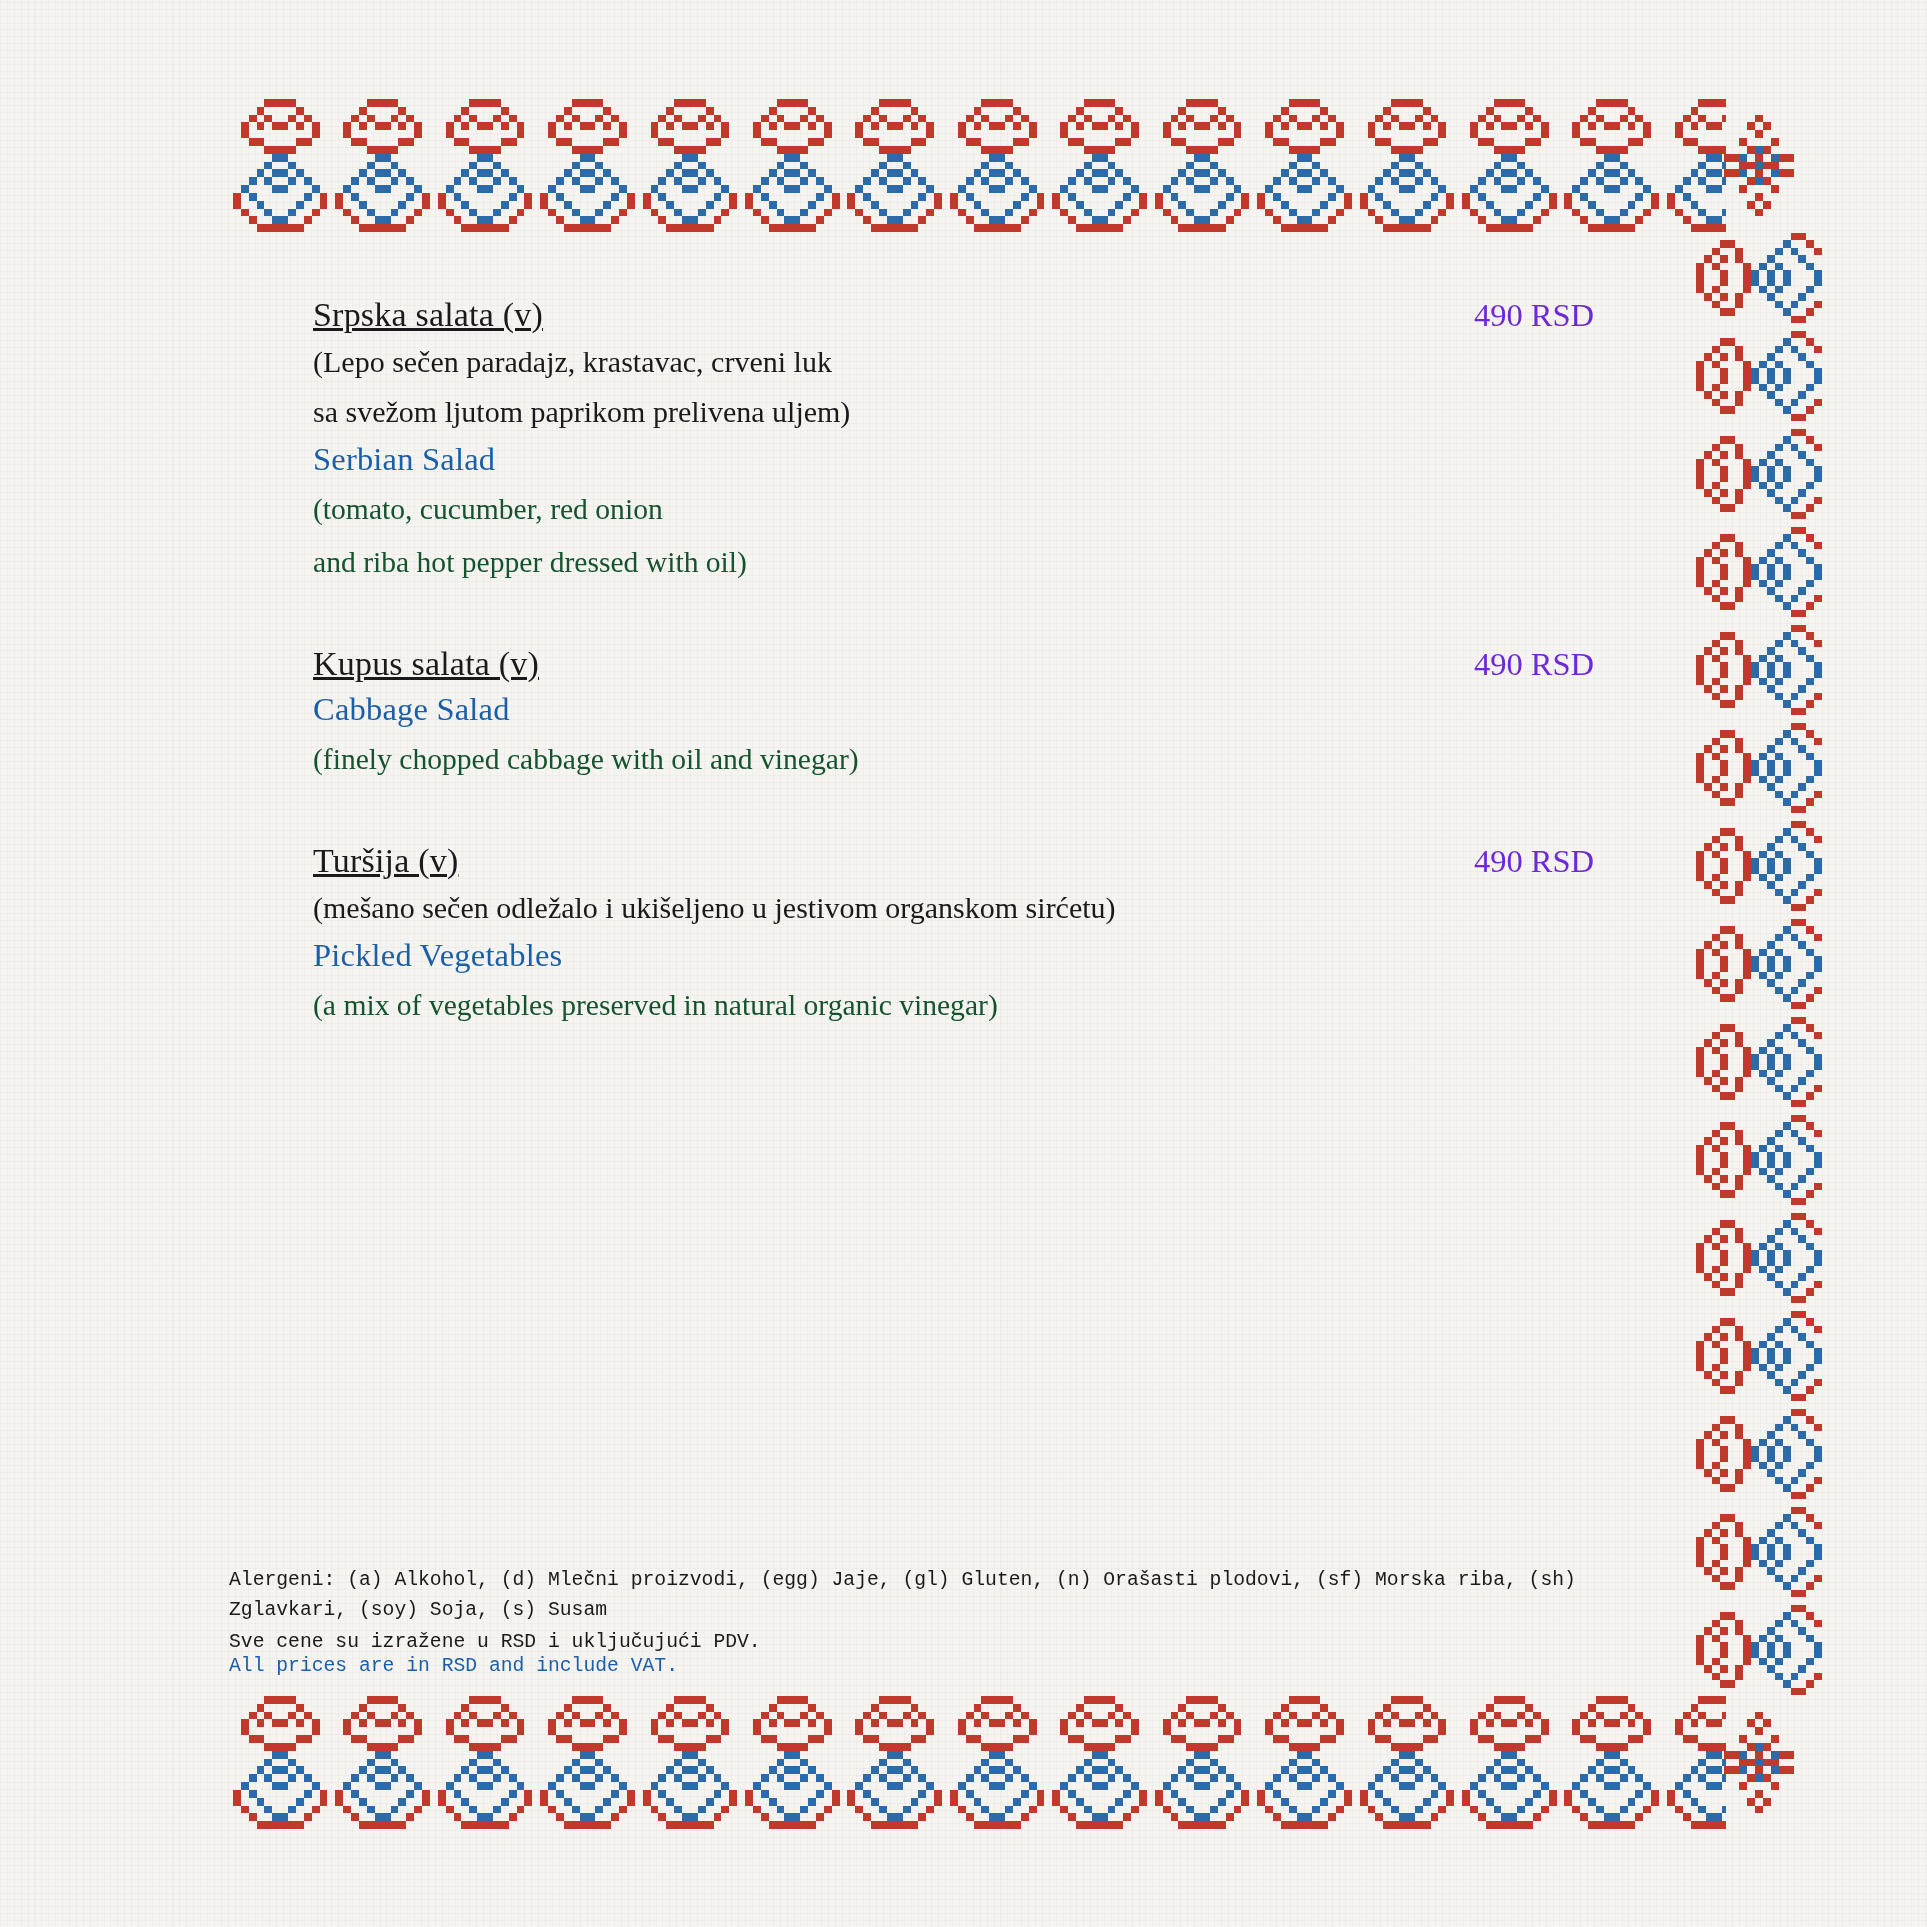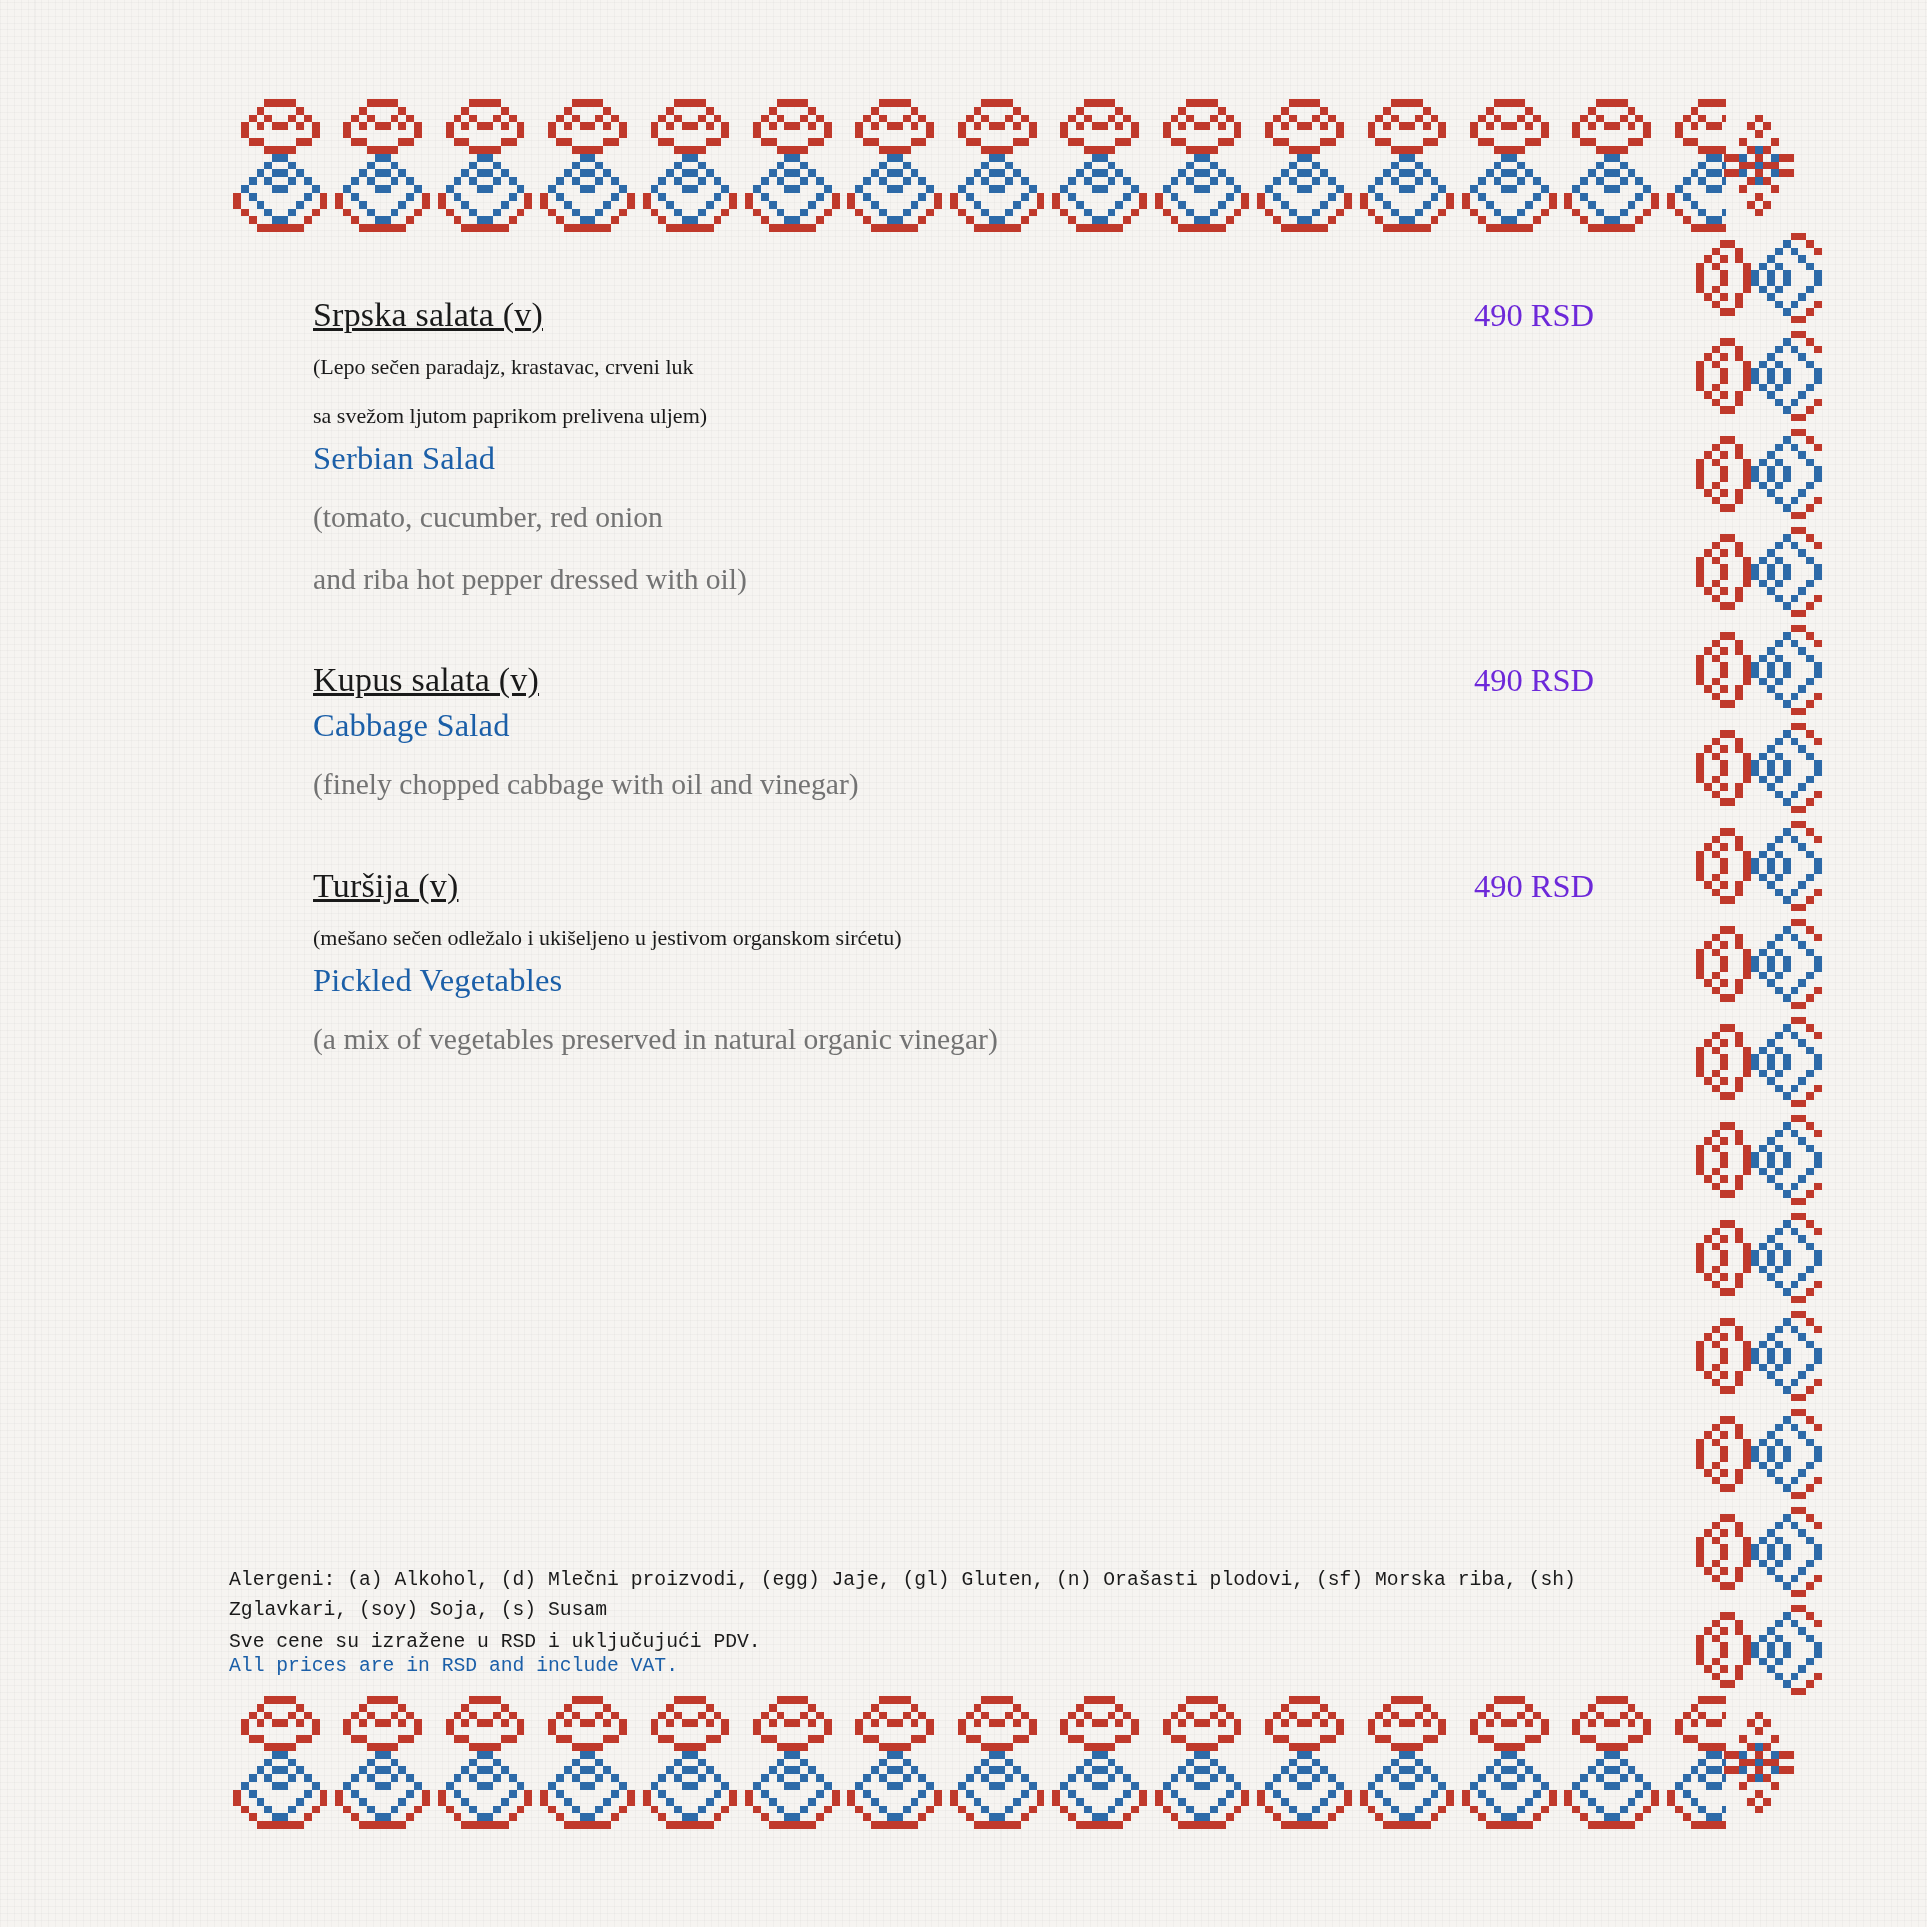--- a/index.html
+++ b/index.html
@@ -79,36 +79,36 @@
     letter-spacing: 0.2px;
     text-decoration: underline;
   }
   .price {
     font-size: 32.5px;
     color: #6d28d9;
     white-space: nowrap;
     padding-left: 29.6px;
   }
   .desc-sr {
-    font-size: 22px;
+    font-size: 30px;
     color: #1a1a1a;
     line-height: 1.45;
-    margin-top: 17px;
+    margin-top: 6px;
   }
   .name-en {
     font-size: 32.5px;
     color: #1b5fa8;
     margin-top: 7.9px;
     letter-spacing: 0.2px;
   }
   .desc-en {
     font-size: 29.6px;
-    color: #737373;
+    color: #14532d;
     line-height: 1.45;
-    margin-top: 19px;
+    margin-top: 10px;
   }
 
   
   .footer {
     position: absolute;
     left: 229px;
     width: 1379px;
     bottom: 251px;
     text-align: left;
     font-family: Liberation Mono, monospace;

